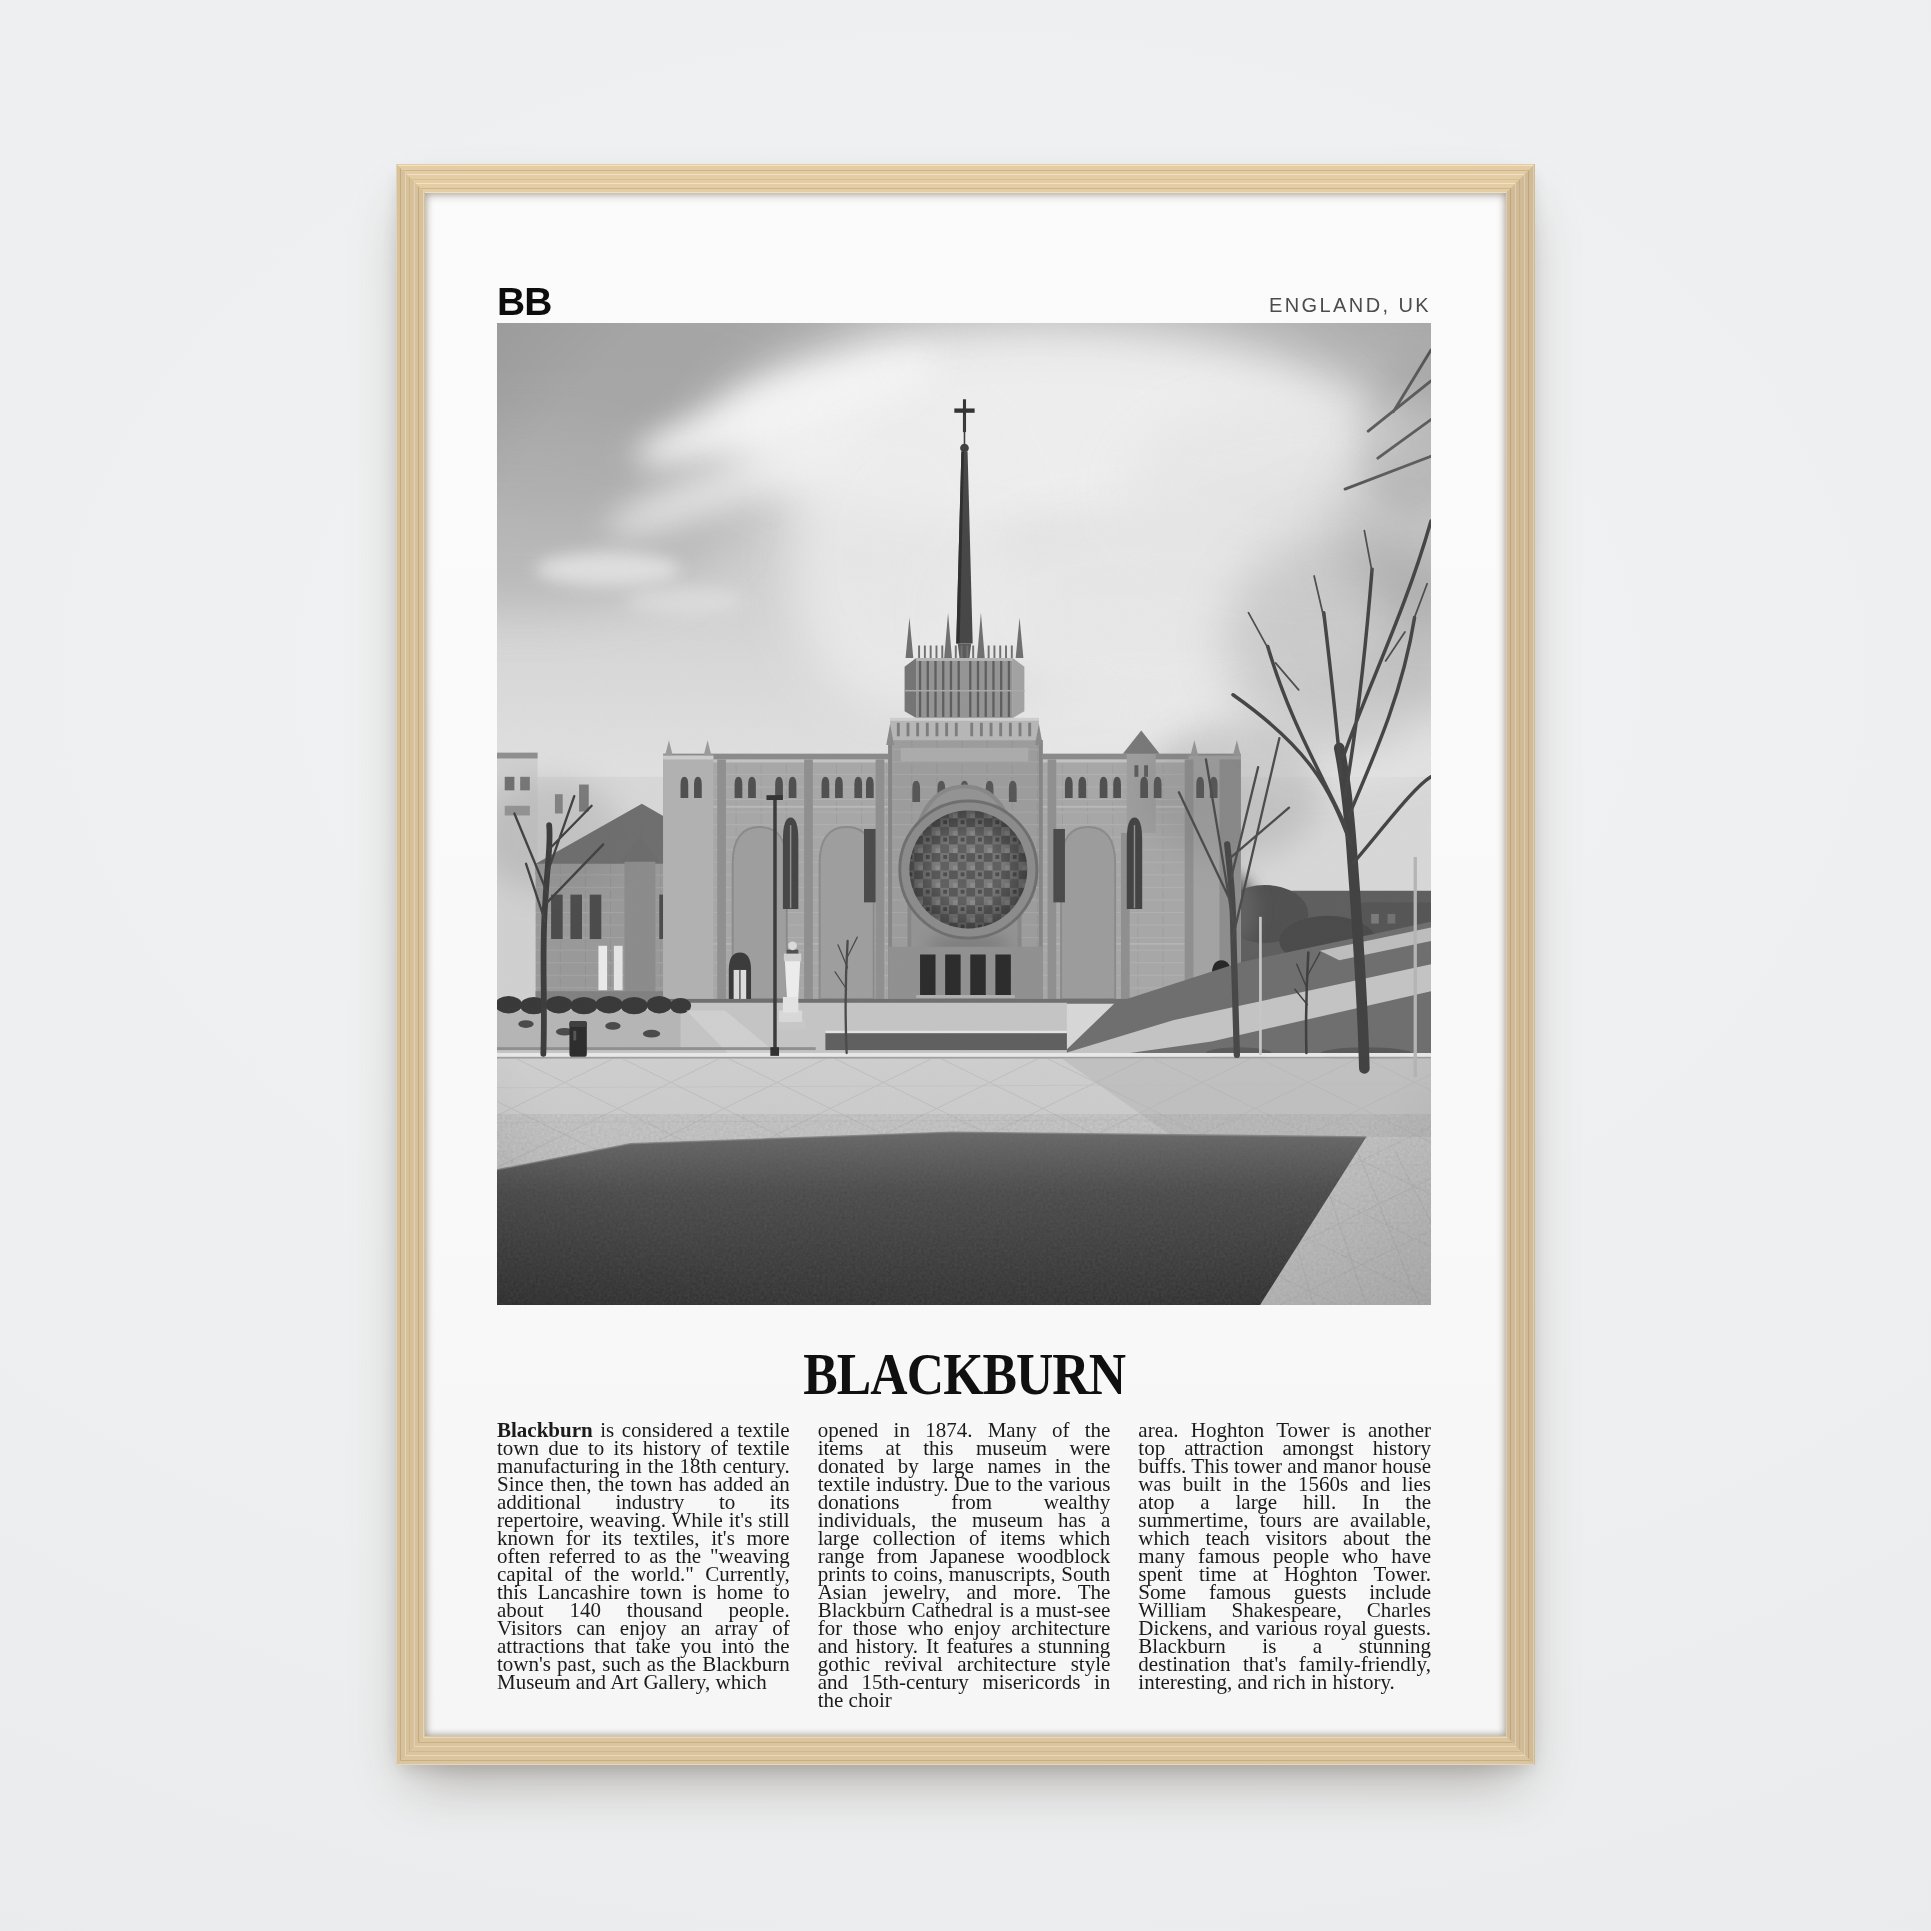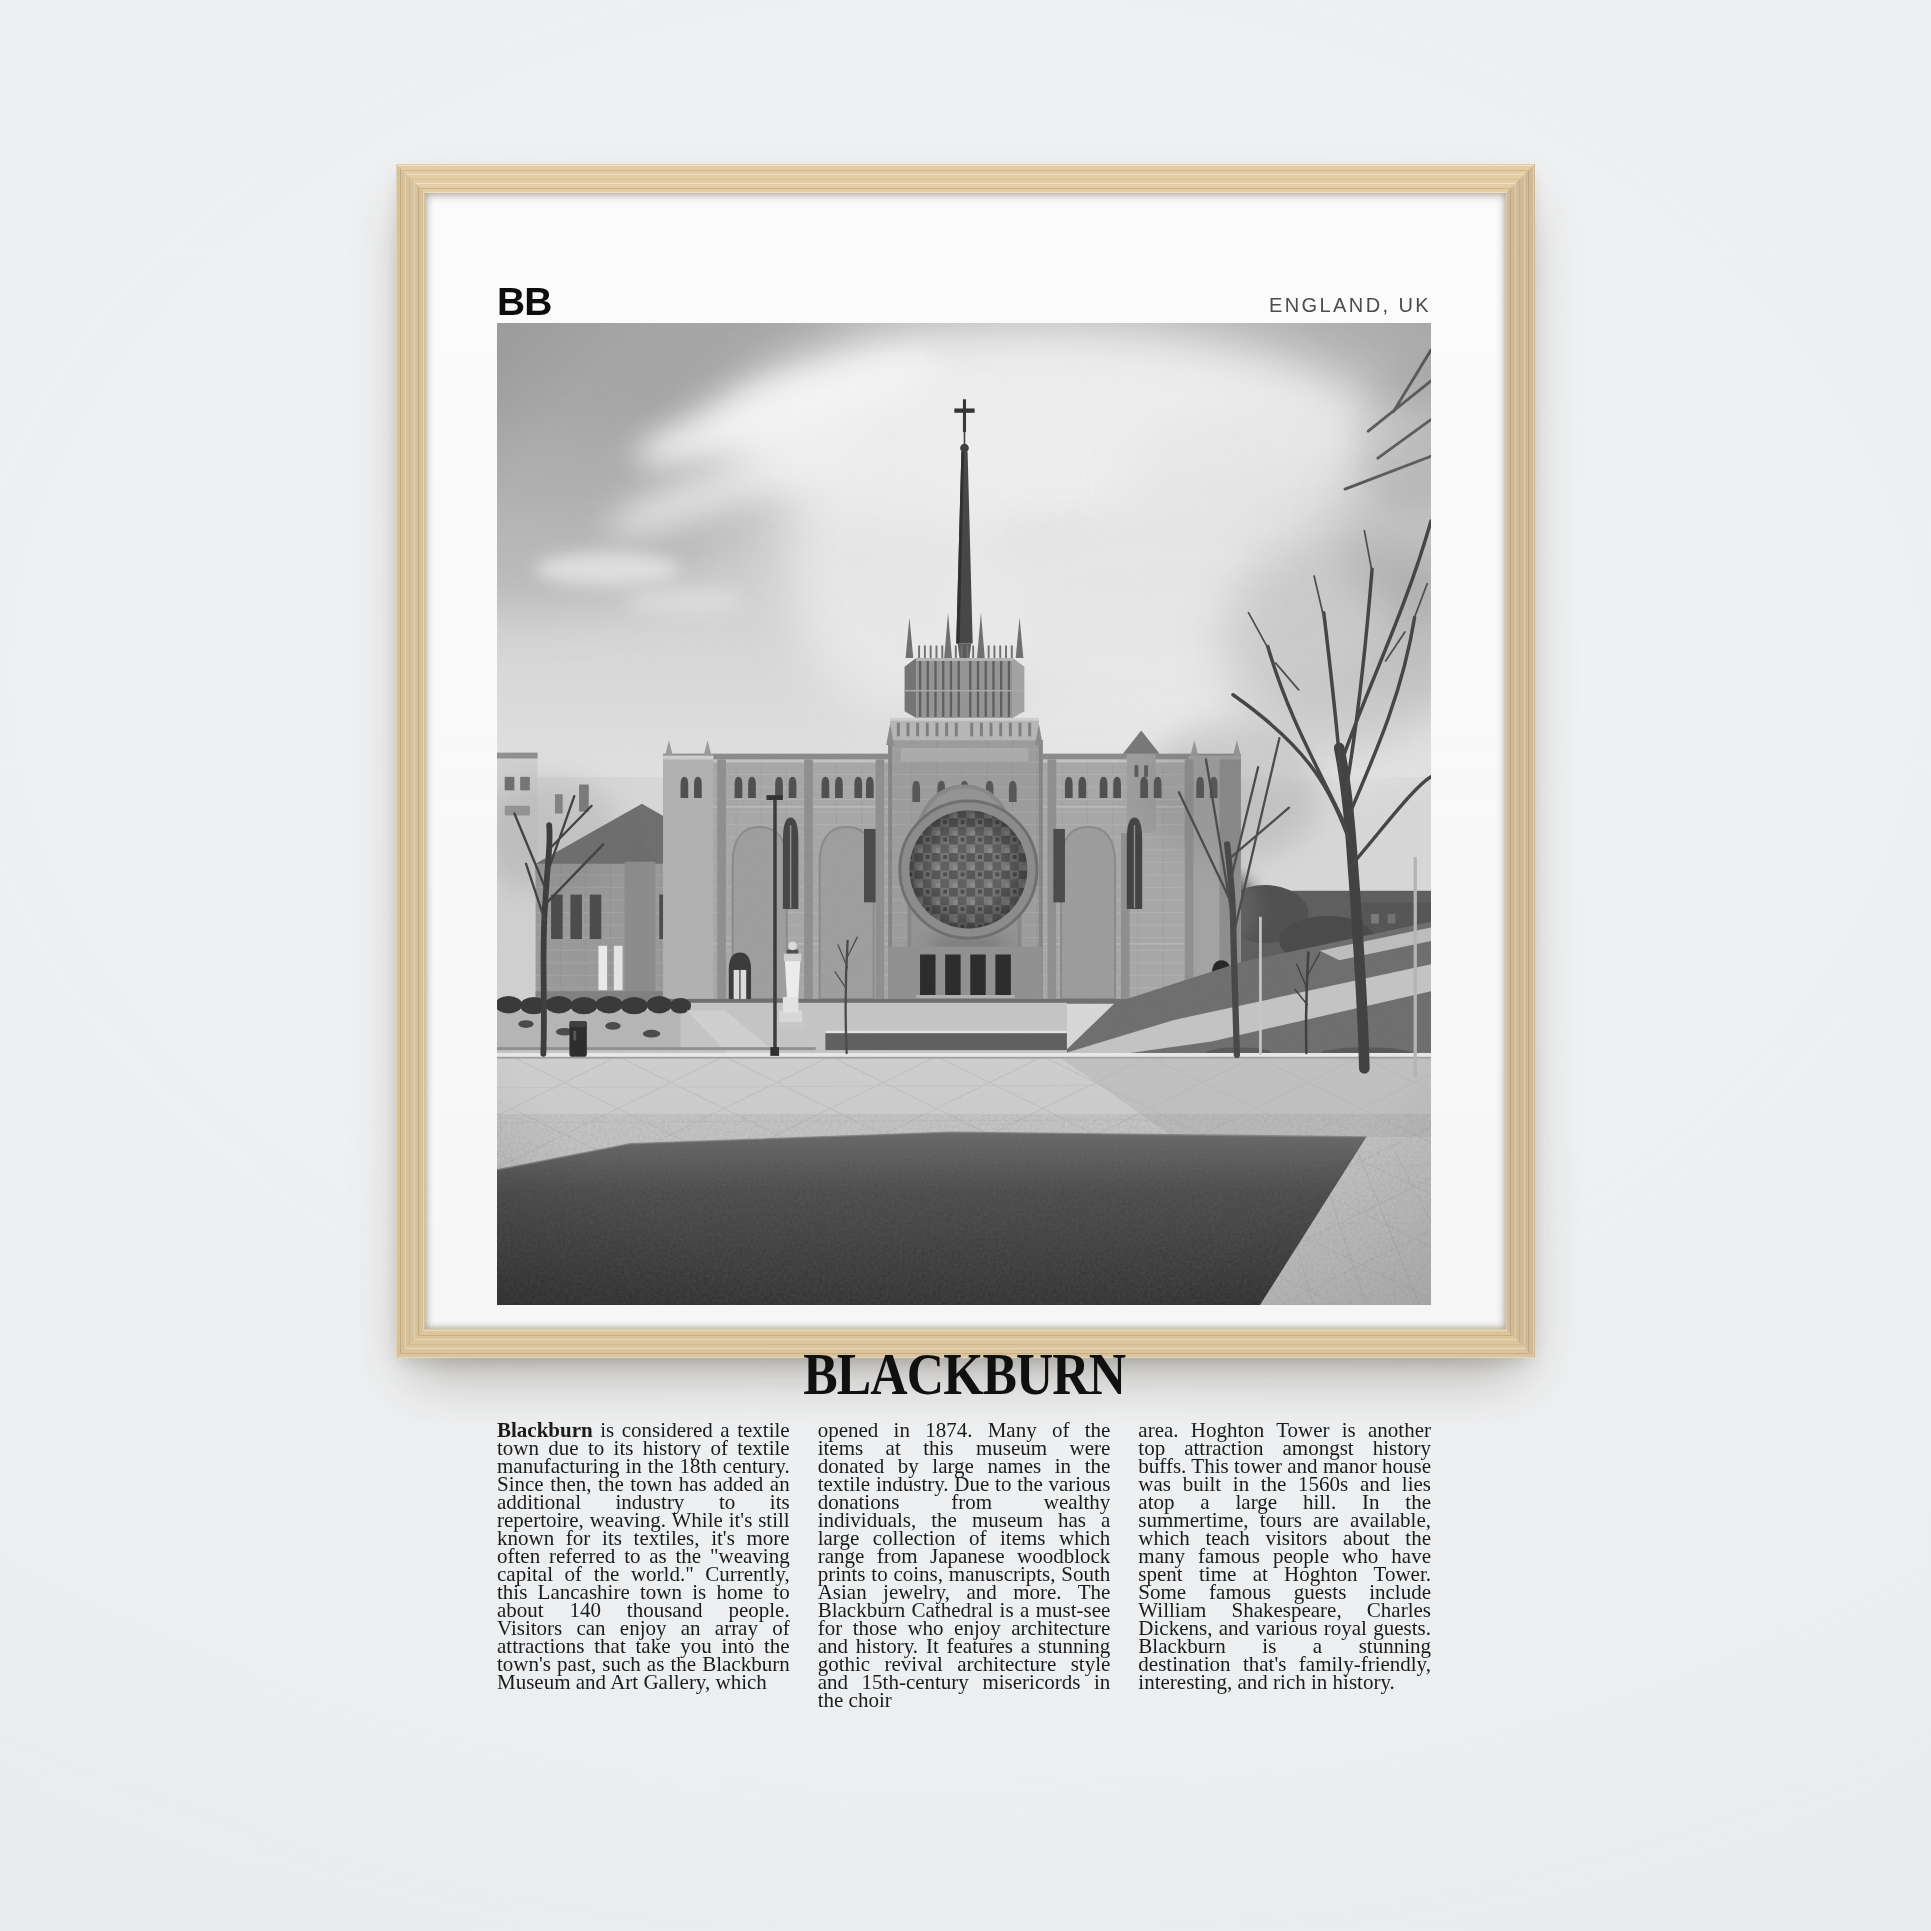--- a/index.html
+++ b/index.html
@@ -2,21 +2,21 @@
 <html><head>
 <meta charset="utf-8">
 <style>
   html,body{margin:0;padding:0;}
   body{
     width:1931px;height:1931px;position:relative;overflow:hidden;
     background:radial-gradient(140% 100% at 50% 35%, #f1f2f3 0%, #edeeef 55%, #e5e7e8 100%);
     font-family:"Liberation Sans", sans-serif;
   }
   .frame{
-    position:absolute;left:396px;top:164px;width:1139px;height:1194px;
+    position:absolute;left:396px;top:164px;width:1139px;height:1601px;
     background:#d8c29b;
     box-shadow:0 29px 53px -17.4px rgba(62,52,38,.38), 0 7.7px 17.4px -3.9px rgba(0,0,0,.14);
   }
   .bar{position:absolute;background-color:#d9c39c;}
   .bar.h{background-image:repeating-linear-gradient(0deg,
       rgba(255,255,255,.30) 0 1px, rgba(0,0,0,0) 1px 3.9px,
       rgba(146,112,70,.28) 3.9px 4.8px, rgba(0,0,0,0) 4.8px 8.7px,
       rgba(255,248,230,.38) 8.7px 9.7px, rgba(0,0,0,0) 9.7px 12.6px,
       rgba(160,126,82,.20) 12.6px 13.5px, rgba(0,0,0,0) 13.5px 18.3px);}
   .bar.v{background-image:repeating-linear-gradient(90deg,

